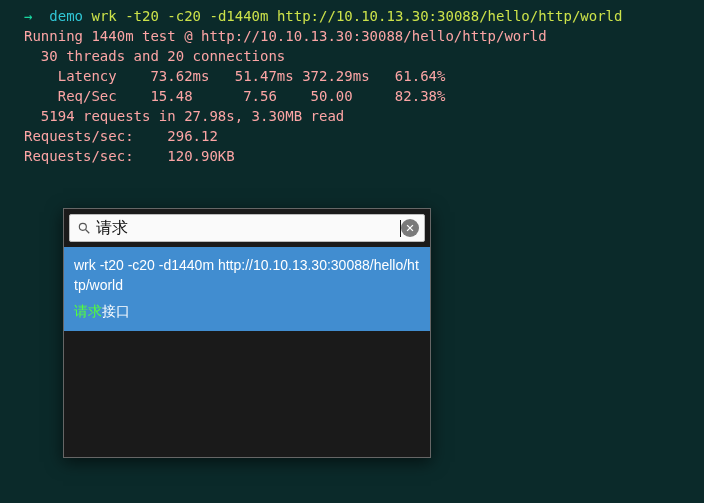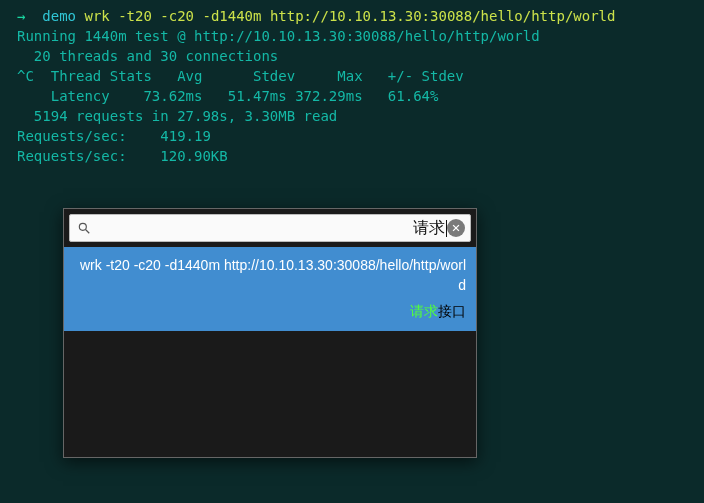--- a/index.html
+++ b/index.html
@@ -6,45 +6,44 @@
   html, body {
     width: 704px; height: 503px;
     background: #0b2a2a;
     font-family: "Menlo", "Consolas", "DejaVu Sans Mono", monospace;
     font-size: 14px;
     line-height: 20px;
     color: #8cc7c7;
     overflow: hidden;
   }
   .terminal {
-    padding: 6px 17px;
+    padding: 6px 24px;
     position: relative;
   }
   .line { white-space: pre; }
   .arrow { color: #19d6a0; }
   .dir { color: #30c7d6; }
   .cmd { color: #cce24a; }
-  .plain { color: #14b8a6; }
+  .plain { color: #fca5a5; }
   .cursor-box {
     display: inline-block;
     width: 8px; height: 14px;
     border: 1px solid #9bd4d4;
     vertical-align: -2px;
     margin-left: 2px;
   }
   .caret { color: #9bd4d4; }
 
   .search-popup {
     position: absolute;
     left: 63px; top: 208px;
-    width: 414px;
+    width: 368px;
     background: #1a1a1a;
     border: 1px solid #666;
     box-shadow: 0 4px 16px rgba(0,0,0,.6);
-    text-align: right;
   }
   .search-header {
     display: flex;
     align-items: center;
     background: #fafafa;
     height: 28px;
     border: 1px solid #bbb;
     margin: 5px;
     border-radius: 2px;
   }
@@ -83,42 +82,42 @@
     padding: 8px 10px 10px 10px;
     font-family: "Helvetica Neue", Arial, sans-serif;
     font-size: 14px;
     line-height: 20px;
     cursor: pointer;
     word-break: break-all;
   }
   .command-text { color: #fff; }
   .desc-line { margin-top: 6px; }
   .hl { color: #53ff3a; font-weight: 500; }
-  .desc-rest { color: #000000; }
+  .desc-rest { color: #ffffff; }
   .text-cursor {
     display: inline-block;
     width: 1px; height: 17px;
     background: #111;
     vertical-align: -3px;
     margin-left: 1px;
   }
 </style>
 </head>
 <body>
 
 <div class="terminal">
 
   <div class="line"><span class="arrow">→</span>  <span class="dir">demo</span> <span class="cmd">wrk -t20 -c20 -d1440m http://10.10.13.30:30088/hello/http/world</span></div>
 
   <div class="line plain">Running 1440m test @ http://10.10.13.30:30088/hello/http/world</div>
-  <div class="line plain">  20 threads and 30 connections</div>
-  <div class="line plain">^C  Thread Stats   Avg      Stdev     Max   +/- Stdev</div>
+  <div class="line plain">  30 threads and 20 connections</div>
   <div class="line plain">    Latency    73.62ms   51.47ms 372.29ms   61.64%</div>
+  <div class="line plain">    Req/Sec    15.48      7.56    50.00     82.38%</div>
   <div class="line plain">  5194 requests in 27.98s, 3.30MB read</div>
-  <div class="line plain">Requests/sec:    419.19</div>
+  <div class="line plain">Requests/sec:    296.12</div>
   <div class="line plain">Requests/sec:    120.90KB</div>
 
 
   <div class="search-popup">
     <div class="search-header">
       <span class="search-icon">
         <svg width="14" height="14" viewBox="0 0 24 24" fill="none" stroke-width="2">
           <circle cx="10" cy="10" r="6"></circle>
           <line x1="15" y1="15" x2="21" y2="21"></line>
         </svg>

